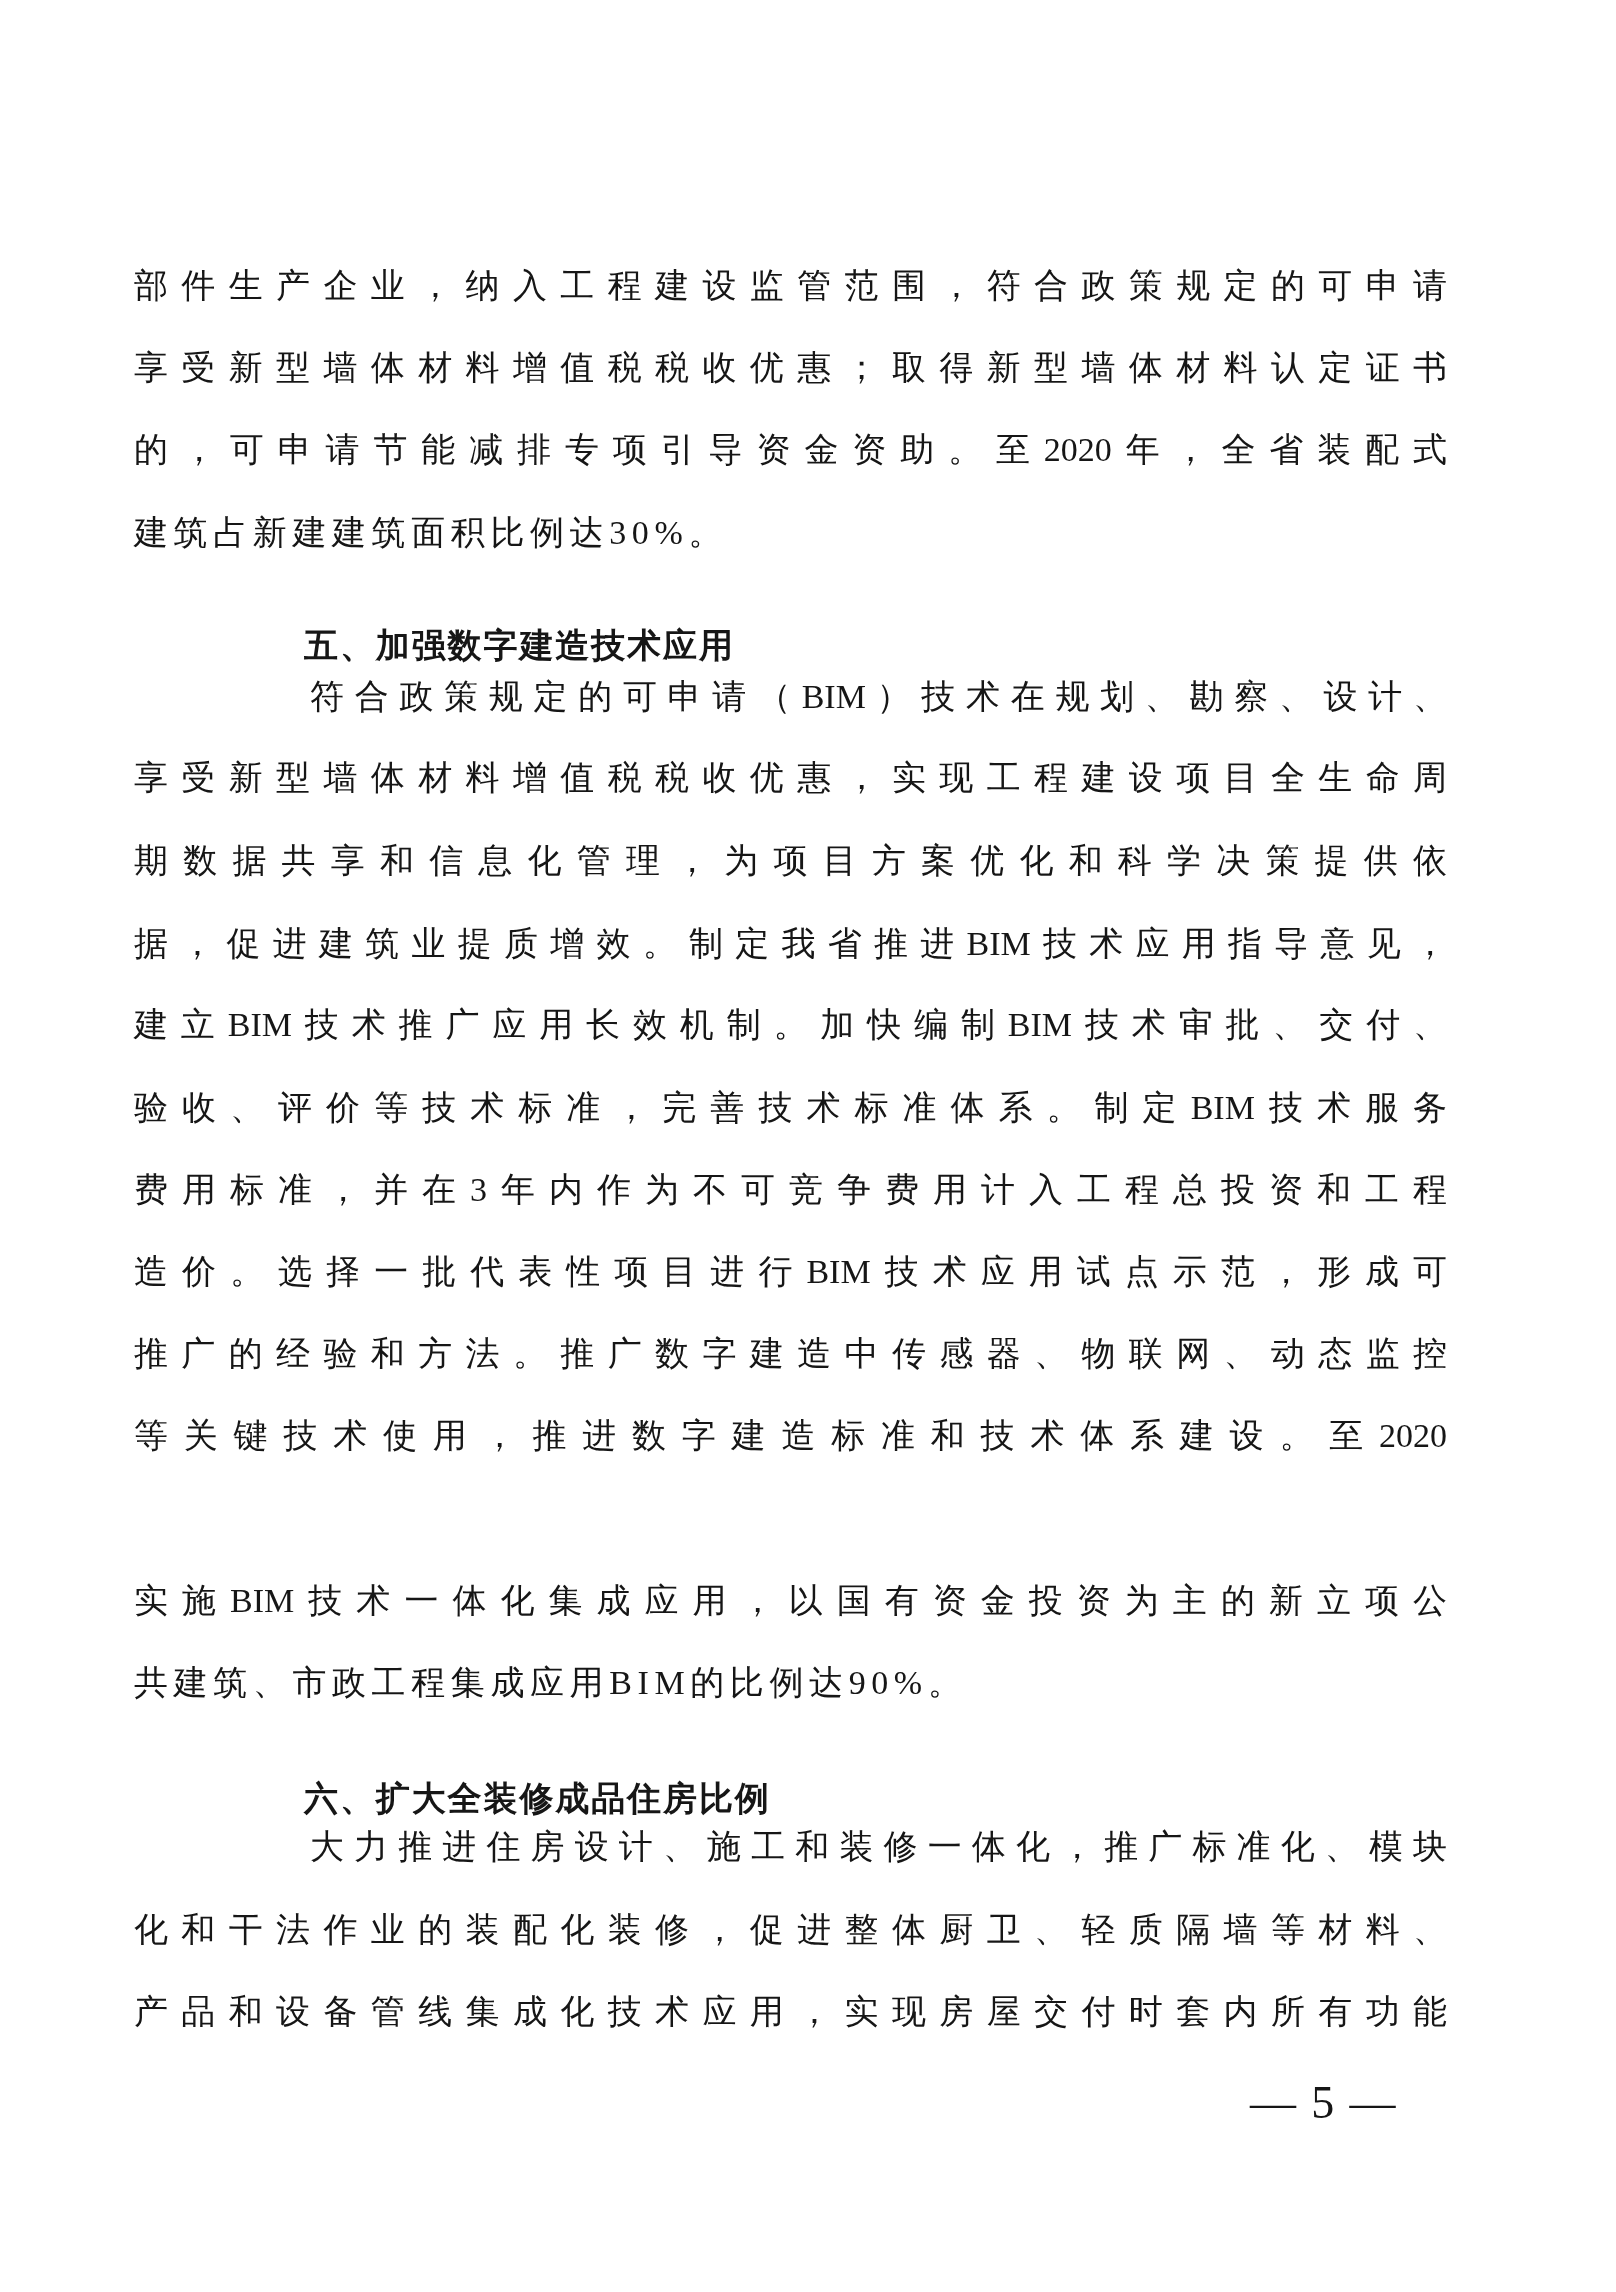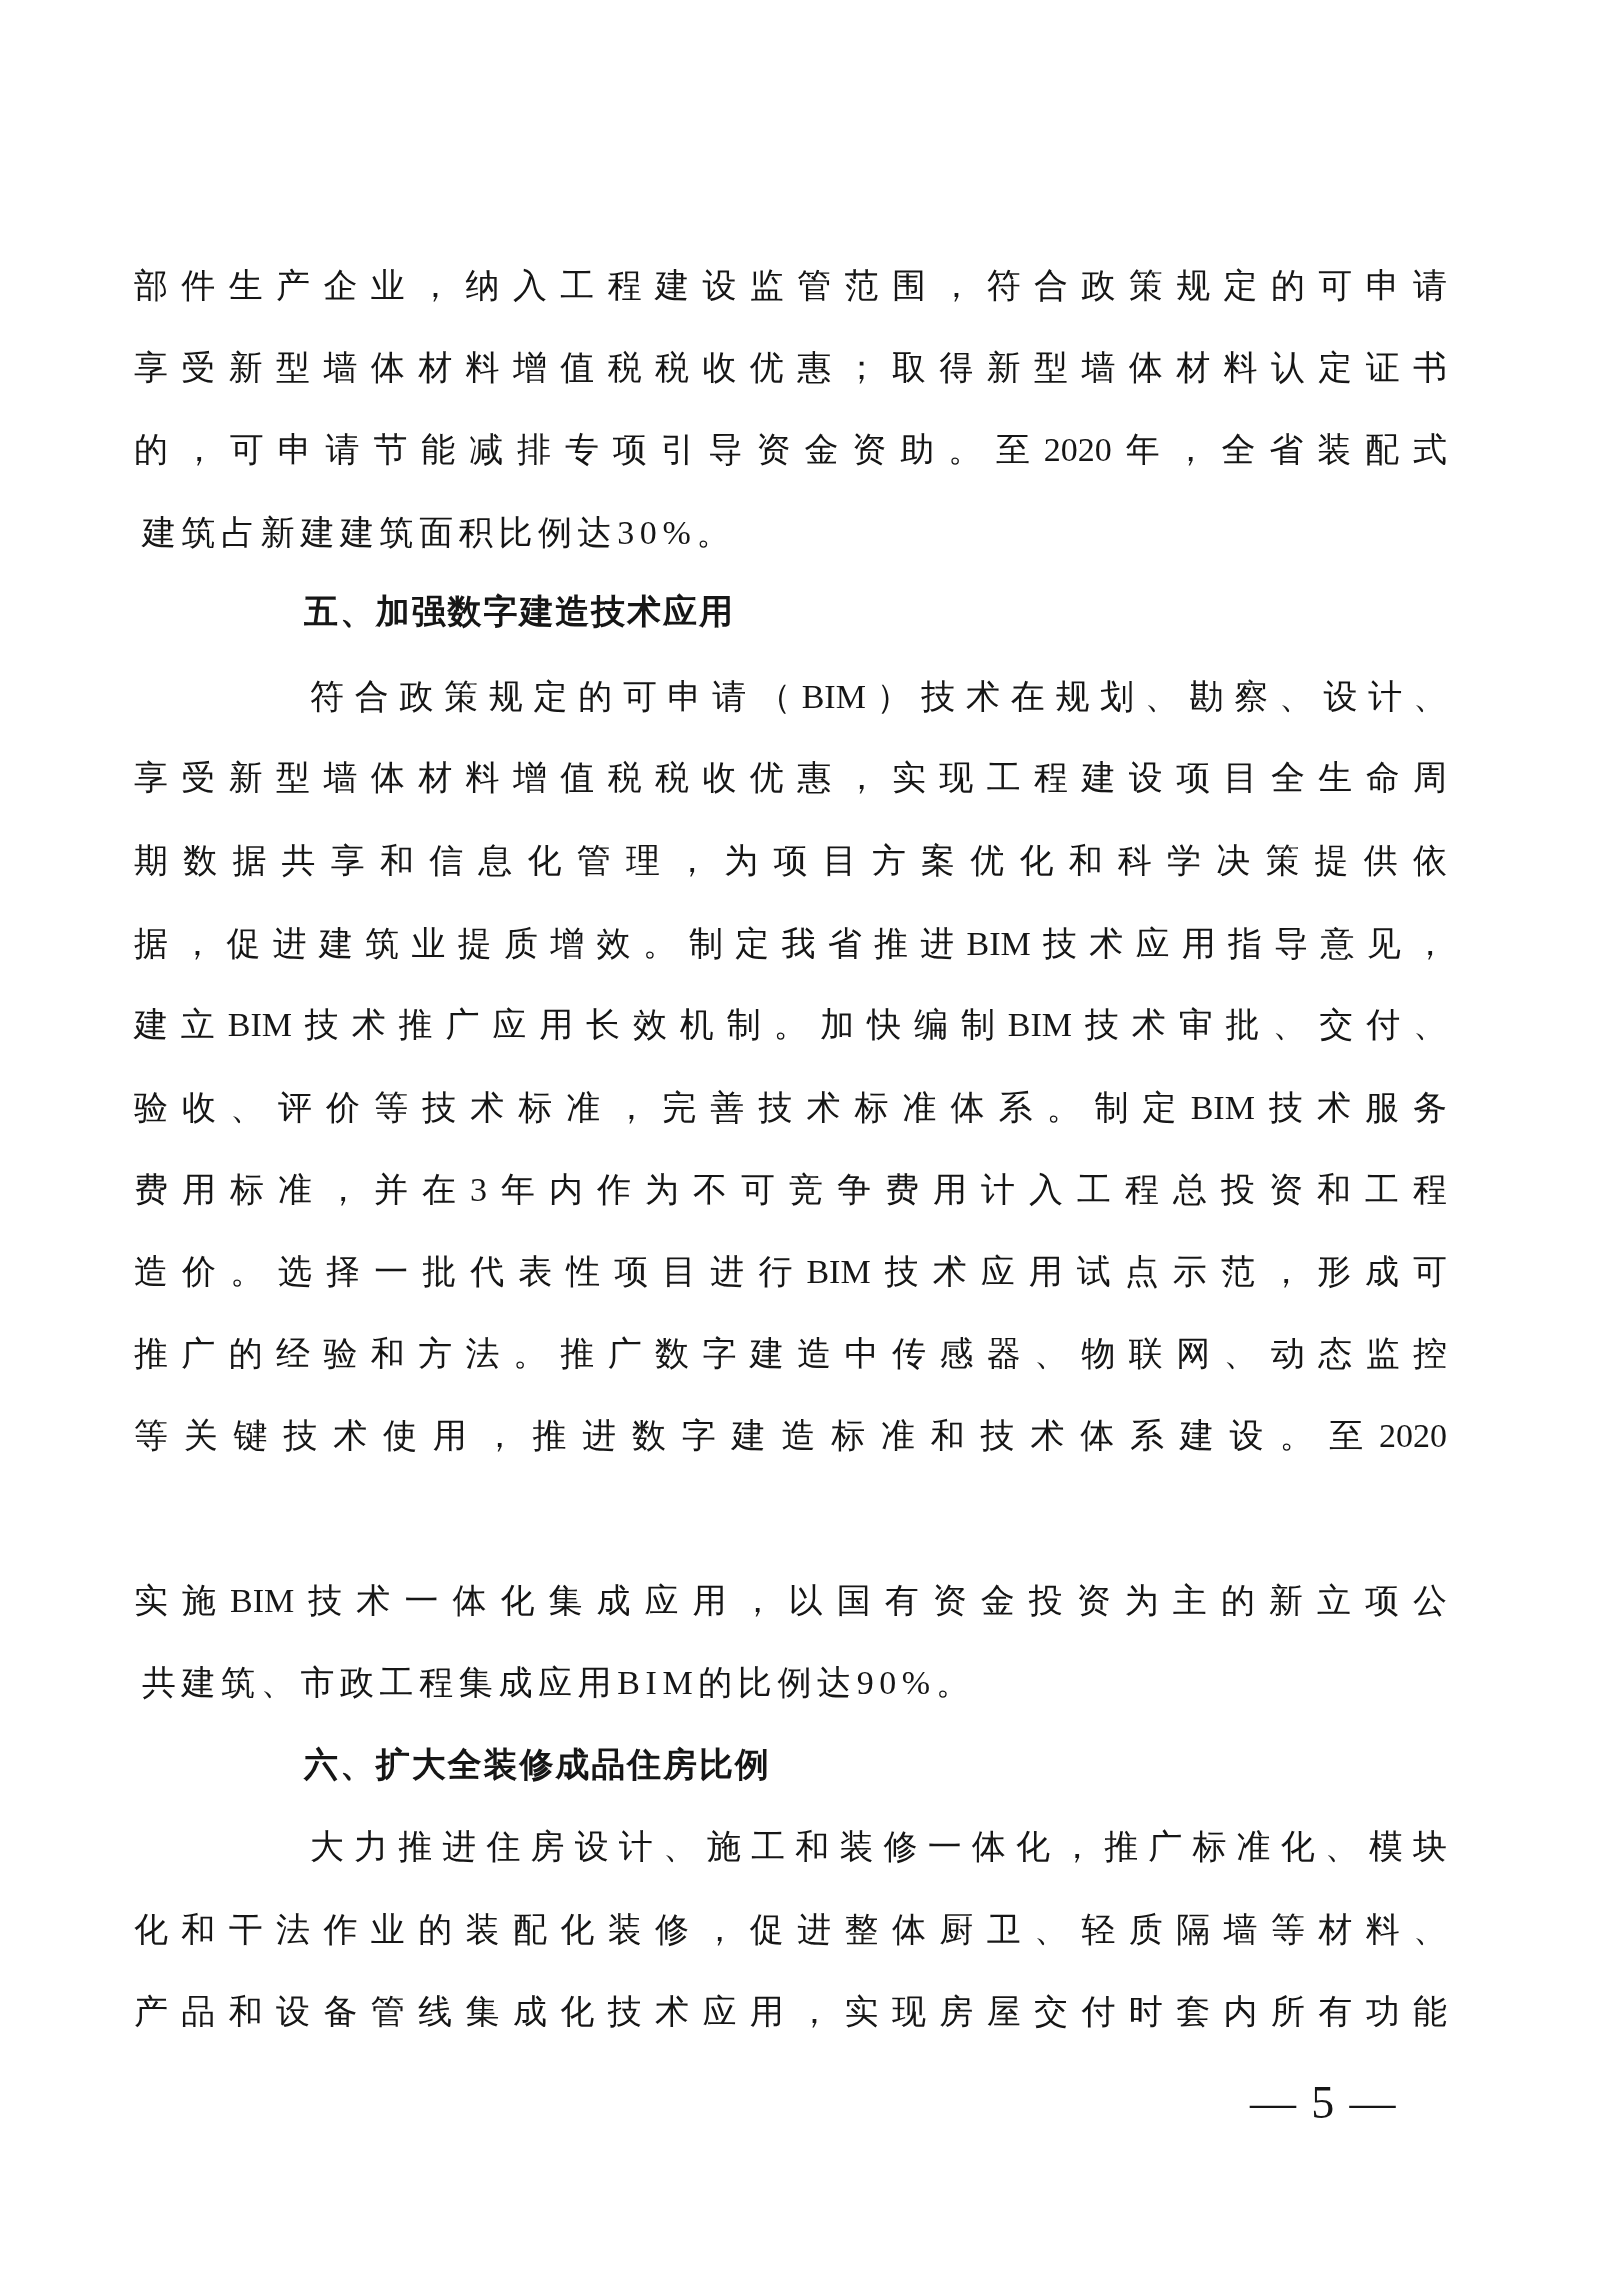--- a/index.html
+++ b/index.html
@@ -30,30 +30,30 @@
     text-align-last: justify;
     text-justify: inter-character;
   }
   
   .ln.indent { padding-left: 176px; }
   
   .ln.end {
     text-align: center;
     text-align-last: left;
     letter-spacing: 5.6px;
-    margin-left: 8px;
   }
   
   .ln.heading {
     font-family: "Liberation Sans", "DejaVu Sans", sans-serif;
     font-weight: 700;
     letter-spacing: 1.9px;
     text-align: left;
     text-align-last: left;
     padding-left: 170px;
+    margin-top: 34px;
   }
   .footer {
     position: absolute;
     top: 2076px;
     left: 1250px;
     font-size: 46px;
     line-height: 54px;
     letter-spacing: 1.9px;
     font-family: "Liberation Serif", "DejaVu Serif", serif;
     color: #161616;

